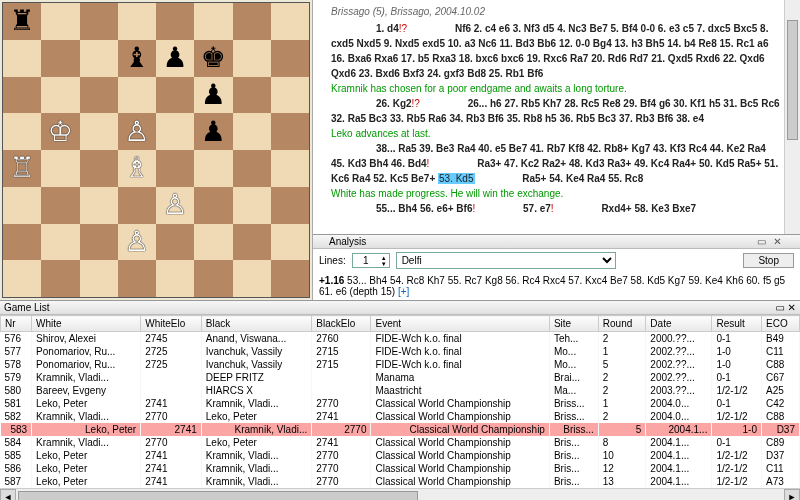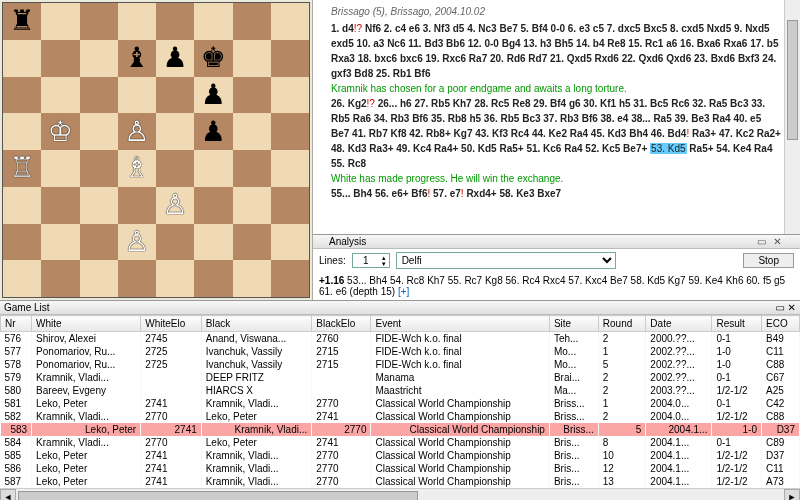--- a/index.html
+++ b/index.html
@@ -8,21 +8,21 @@
 .top { display: flex; height: 300px; }
 .board-wrap { width: 312px; height: 300px; padding: 2px; background: #ece9d8; }
 .board { width: 308px; height: 296px; display: grid; grid-template-columns: repeat(8,1fr); grid-template-rows: repeat(8,1fr); border: 1px solid #555; }
 .sq { display: flex; align-items: center; justify-content: center; font-size: 28px; line-height: 1; }
 .light { background: #f0d9b5; }
 .dark { background: #b58863; }
 .right { flex: 1; display: flex; flex-direction: column; border-left: 1px solid #aaa; background: #fff; }
 .notation { flex: 1; overflow: hidden; padding: 4px 18px; font-size: 10px; line-height: 1.5; color: #222; position: relative; }
 .notation .game-header { color: #666; font-style: italic; margin-bottom: 2px; }
 .notation .moves { }
-.notation .moves b { font-weight: bold; }
+.notation .moves b { font-weight: bold; margin-left: 45px; }
 .notation .fm { color: #c00; }
 .notation .cmt { color: #090; }
 .notation .alt { color: #06c; }
 .notation .hl { background: #6cf; padding: 0 1px; }
 .scroll-v { position: absolute; right: 0; top: 0; bottom: 0; width: 16px; background: #eee; border-left: 1px solid #ccc; }
 .scroll-v .thumb { position: absolute; left: 2px; right: 2px; top: 20px; height: 120px; background: #ccc; border: 1px solid #999; }
 .analysis { border-top: 1px solid #999; background: #f4f4f4; }
 .pane-title { background: linear-gradient(#f7f7f7,#e0e0e0); border-bottom: 1px solid #bbb; padding: 1px 16px; display: flex; justify-content: space-between; align-items: center; font-size: 10px; }
 .pane-title .btns span { display: inline-block; width: 13px; text-align: center; cursor: pointer; color: #555; }
 .ana-ctrl { display: flex; align-items: center; gap: 6px; padding: 3px 6px; background: #fff; }
@@ -124,20 +124,21 @@
     </div>
 
     <div class="right">
       <div class="notation">
         <div class="game-header">Brissago (5), Brissago, 2004.10.02</div>
         <div class="moves">
           <b>1. d4</b><span class="fm">!?</span><b> Nf6 2. c4 e6 3. Nf3 d5 4. Nc3 Be7 5. Bf4 0-0 6. e3 c5 7. dxc5 Bxc5 8. cxd5 Nxd5 9. Nxd5 exd5 10. a3 Nc6 11. Bd3 Bb6 12. 0-0 Bg4 13. h3 Bh5 14. b4 Re8 15. Rc1 a6 16. Bxa6 Rxa6 17. b5 Rxa3 18. bxc6 bxc6 19. Rxc6 Ra7 20. Rd6 Rd7 21. Qxd5 Rxd6 22. Qxd6 Qxd6 23. Bxd6 Bxf3 24. gxf3 Bd8 25. Rb1 Bf6</b>
           <div class="cmt">Kramnik has chosen for a poor endgame and awaits a long torture.</div>
           <b>26. Kg2</b><span class="fm">!?</span>
           <b>26... h6 27. Rb5 Kh7 28. Rc5 Re8 29. Bf4 g6 30. Kf1 h5 31. Bc5 Rc6 32. Ra5 Bc3 33. Rb5 Ra6 34. Rb3 Bf6 35. Rb8 h5 36. Rb5 Bc3 37. Rb3 Bf6 38. e4</b>
+          <div class="cmt">Leko advances at last.</div>
           <b>38... Ra5 39. Be3 Ra4 40. e5 Be7 41. Rb7 Kf8 42. Rb8+ Kg7 43. Kf3 Rc4 44. Ke2 Ra4 45. Kd3 Bh4 46. Bd4</b><span class="fm">!</span><b> Ra3+ 47. Kc2 Ra2+ 48. Kd3 Ra3+ 49. Kc4 Ra4+ 50. Kd5 Ra5+ 51. Kc6 Ra4 52. Kc5 Be7+ </b><span class="hl">53. Kd5</span><b> Ra5+ 54. Ke4 Ra4 55. Rc8</b>
           <div class="cmt">White has made progress. He will win the exchange.</div>
           <b>55... Bh4 56. e6+ Bf6</b><span class="fm">!</span><b> 57. e7</b><span class="fm">!</span><b> Rxd4+ 58. Ke3 Bxe7</b>
           
         </div>
         <div class="scroll-v">
             <div class="thumb"></div>
           </div>
       </div>
 

